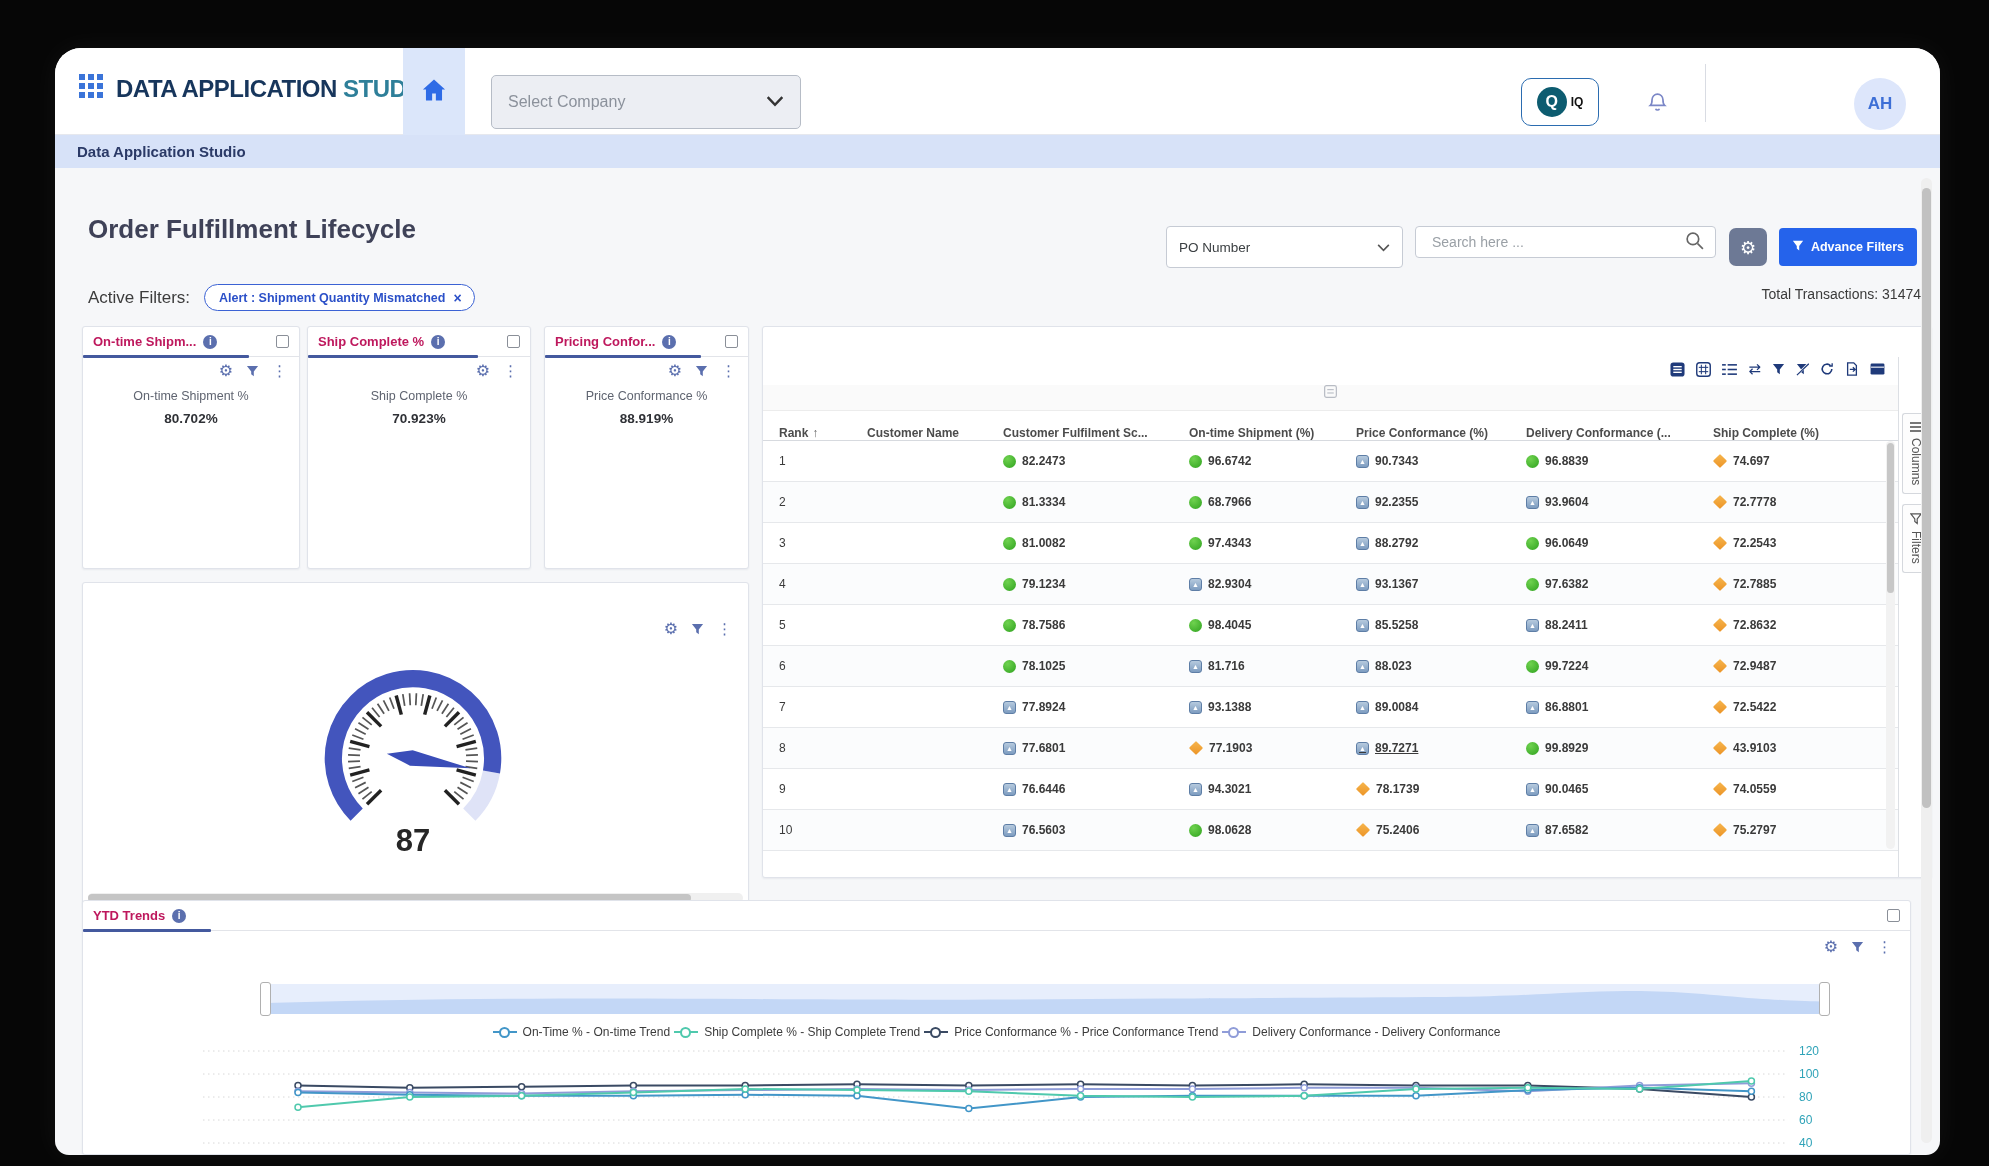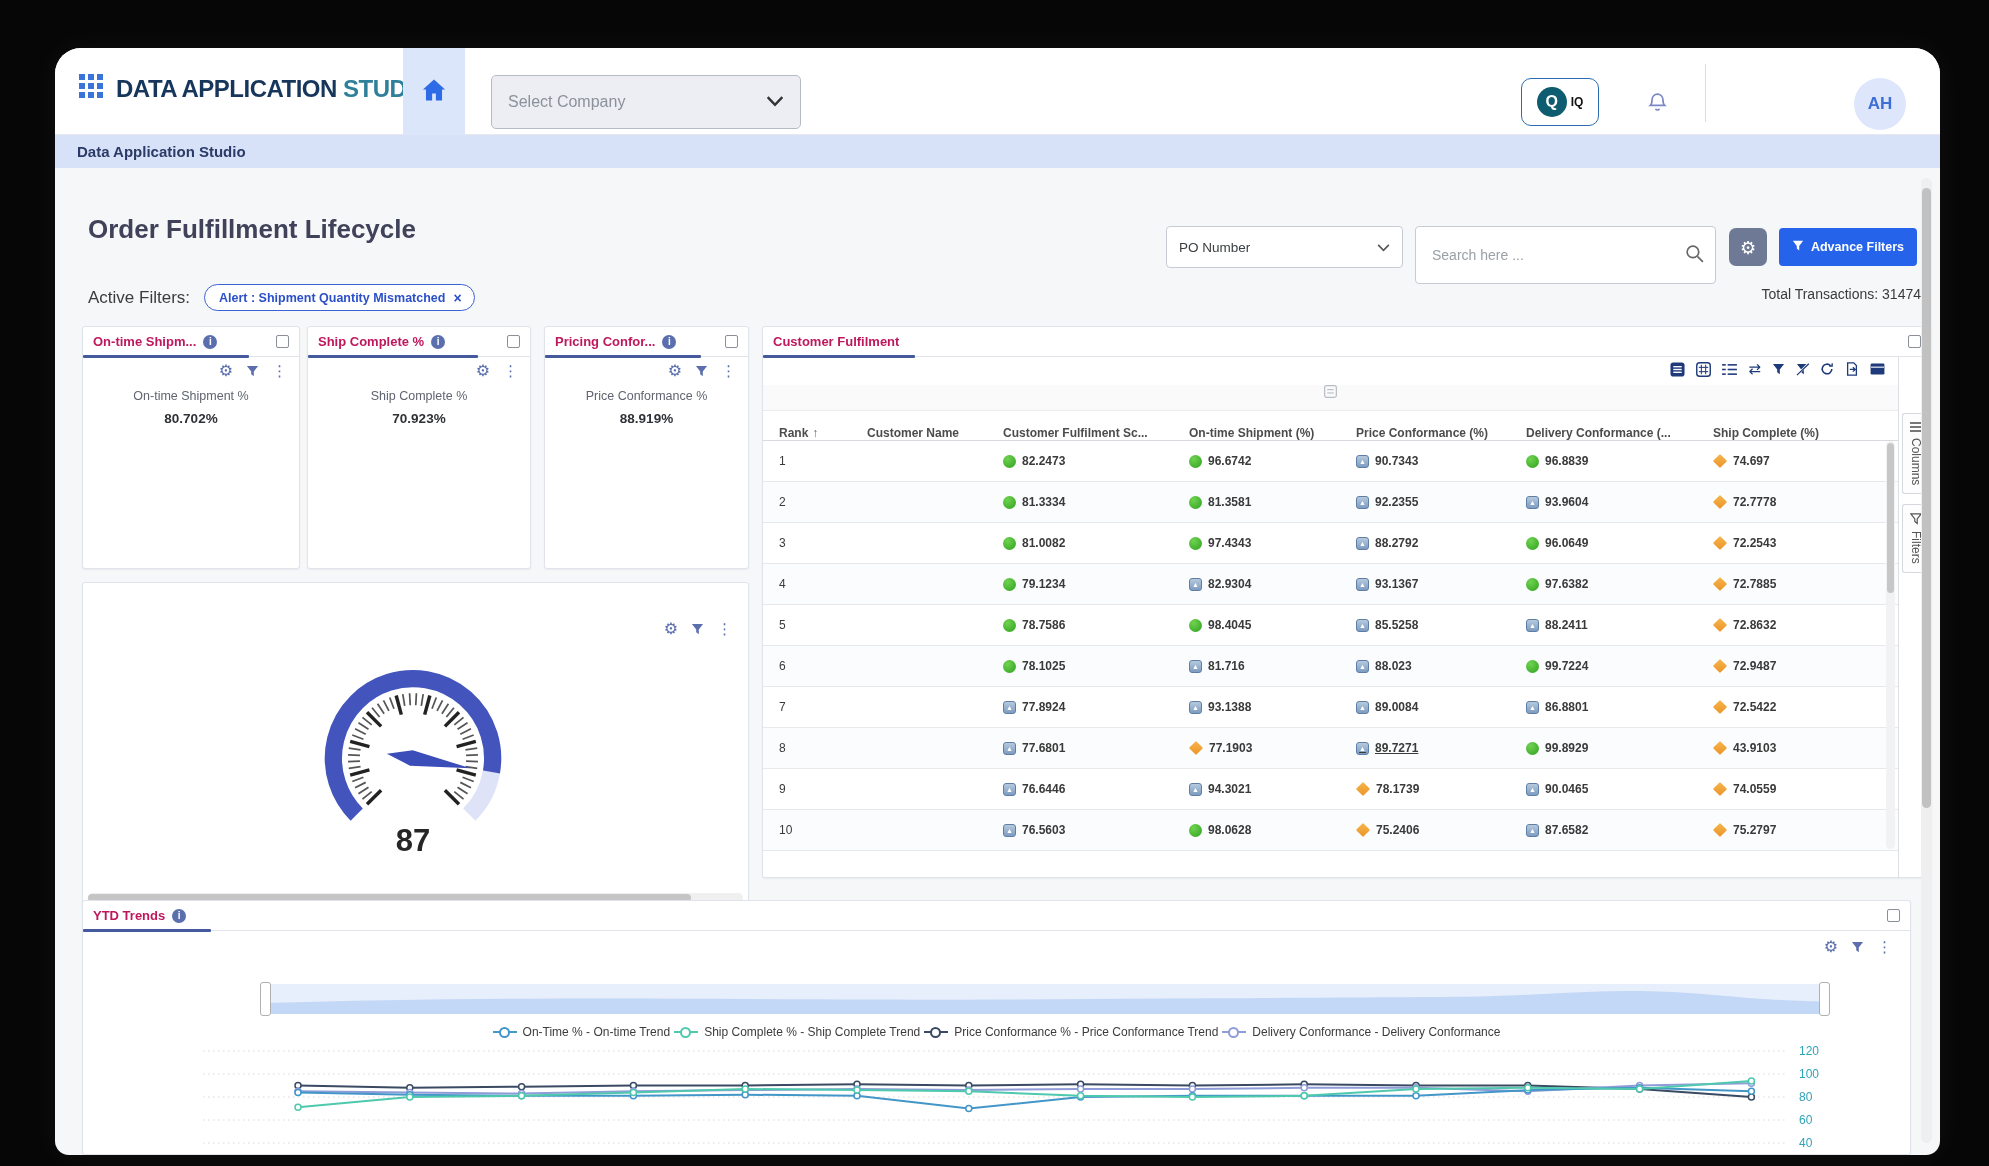--- a/index.html
+++ b/index.html
@@ -23,21 +23,21 @@
   #avatar{position:absolute;left:1799px;top:30px;width:52px;height:52px;border-radius:50%;background:#dde6fb;color:#3d6fd6;font-weight:700;font-size:17px;display:flex;align-items:center;justify-content:center;cursor:pointer;}
 
   
   #breadcrumb{position:absolute;left:0;top:87px;width:100%;height:33px;background:#d7e2f8;display:flex;align-items:center;padding:0 22px;}
   #breadcrumb span{color:#2b3a67;font-weight:700;font-size:15px;}
 
   
   #page-title{position:absolute;left:33px;top:166px;margin:0;font-size:26px;font-weight:700;color:#3f4258;}
   #po-select{position:absolute;left:1111px;top:178px;width:237px;height:42px;background:#fff;border:1px solid #c6cbd4;border-radius:4px;display:flex;align-items:center;padding:0 12px;cursor:pointer;}
   #po-select .sel-text{color:#3c4043;font-size:13.5px;flex:1;text-align:left;}
-  #search-box{position:absolute;left:1360px;top:178px;width:301px;height:58px;background:#fff;border:1px solid #c6cbd4;border-radius:4px;display:flex;align-items:center;padding:0 10px 0 14px;}
+  #search-box{position:absolute;left:1360px;top:178px;width:301px;height:32px;background:#fff;border:1px solid #c6cbd4;border-radius:4px;display:flex;align-items:center;padding:0 10px 0 14px;}
   #search-box input{border:none;outline:none;flex:1;font-size:14px;color:#333;font-family:"Liberation Sans",sans-serif;background:transparent;}
   #search-box input::placeholder{color:#9aa0a6;}
   #gear-btn{position:absolute;left:1674px;top:180px;width:38px;height:38px;background:#6d7995;color:#fff;border:none;border-radius:7px;font-size:18px;cursor:pointer;line-height:38px;}
   #adv-btn{position:absolute;left:1724px;top:180px;width:138px;height:38px;background:#2563eb;color:#fff;border:none;border-radius:4px;font-size:12.5px;font-weight:700;cursor:pointer;display:flex;align-items:center;justify-content:center;gap:7px;}
   #total-tx{position:absolute;top:238px;left:1566px;width:300px;text-align:right;font-size:14px;color:#3a3a3a;}
   #active-filters{position:absolute;left:33px;top:236px;display:flex;align-items:center;gap:14px;}
   #active-filters .af-label{font-size:17px;color:#3c3c3c;}
   .chip{display:flex;align-items:center;gap:8px;height:27px;padding:0 12px 0 14px;border:1.6px solid #3b62d4;border-radius:15px;background:#fff;cursor:pointer;}
   .chip .chip-text{color:#2b50c8;font-size:12.5px;font-weight:600;}
   .chip .chip-close{color:#2b50c8;font-weight:700;font-size:14px;}
@@ -242,25 +242,20 @@
           </span>
           <span class="p-icon">
             <span style="font-size:15px;letter-spacing:0;">⋮</span>
           </span>
         </div>
       <div class="kpi-label">Price Conformance %</div>
       <div class="kpi-value">88.919%</div>
     </div>
 
     <div class="panel" id="table-panel">
-      <div class="phead">
-        <span class="ptitle">Customer Fulfilment</span>
-        <span class="pcheck"></span>
-        <span class="ptab" style="width:152px;"></span>
-      </div>
       <div id="table-toolbar">
           <span class="p-icon">
             <svg width="15" height="15" viewBox="0 0 16 16">
               <rect x="0.5" y="0.5" width="15" height="15" rx="3" fill="currentColor"></rect>
               <line x1="3.5" y1="5" x2="12.5" y2="5" stroke="#fff" stroke-width="1.5"></line>
               <line x1="3.5" y1="8" x2="12.5" y2="8" stroke="#fff" stroke-width="1.5"></line>
               <line x1="3.5" y1="11" x2="12.5" y2="11" stroke="#fff" stroke-width="1.5"></line>
             </svg>
           </span>
           <span class="p-icon">
@@ -377,21 +372,21 @@
           </div>
           <div class="trow">
             <div class="tcell" style="width: 88px;">2</div>
             <div class="tcell" style="width: 136px;"></div>
             <div class="tcell" style="width: 186px;">
               <span class="st st-green"></span>
               <span class="stv">81.3334</span>
             </div>
             <div class="tcell" style="width: 167px;">
               <span class="st st-green"></span>
-              <span class="stv">81.3581</span>
+              <span class="stv">68.7966</span>
             </div>
             <div class="tcell" style="width: 170px;">
               <span class="st st-blue">
                 <span class="tri">▲</span>
               </span>
               <span class="stv">92.2355</span>
             </div>
             <div class="tcell" style="width: 187px;">
               <span class="st st-blue">
                 <span class="tri">▲</span>

